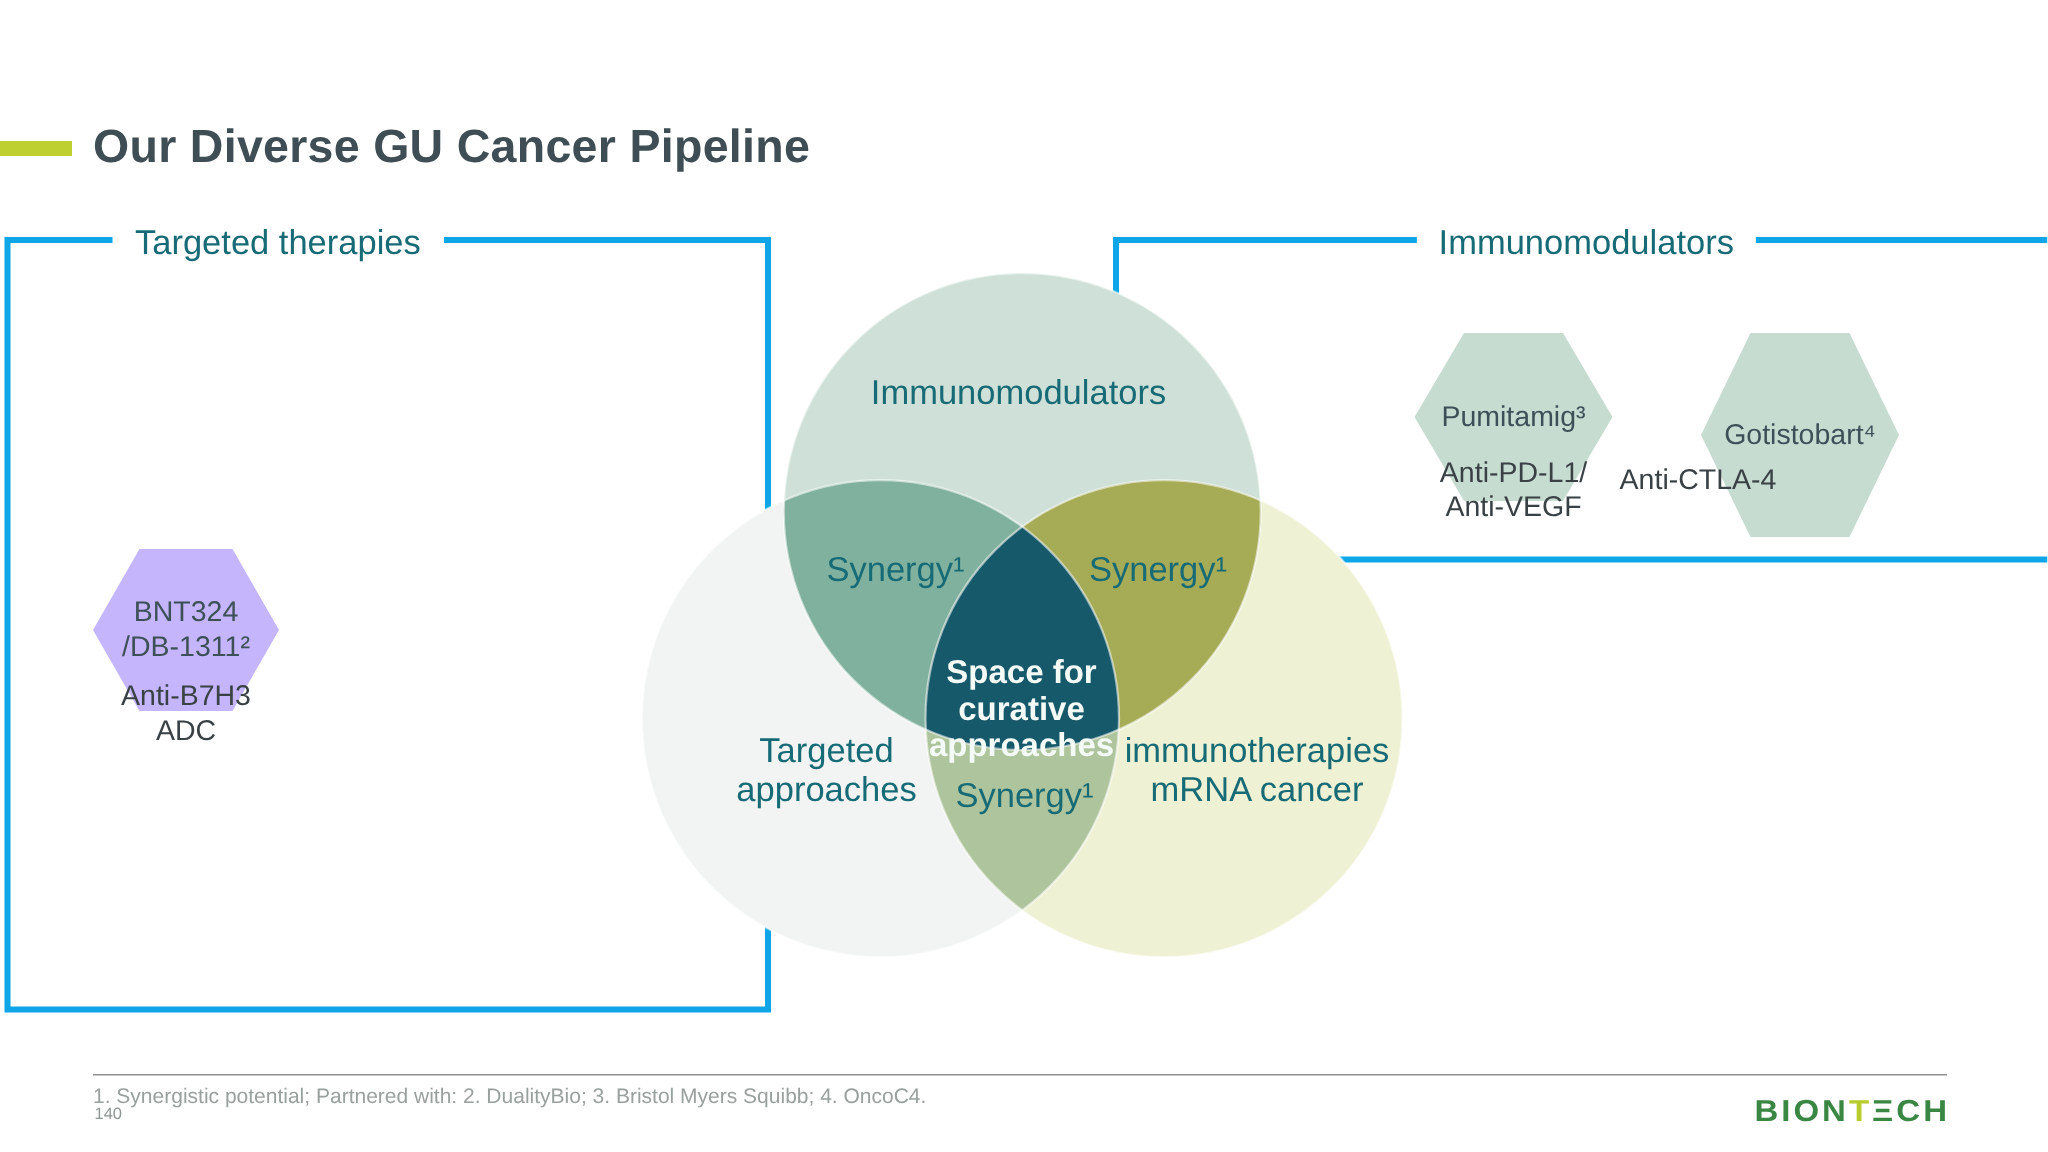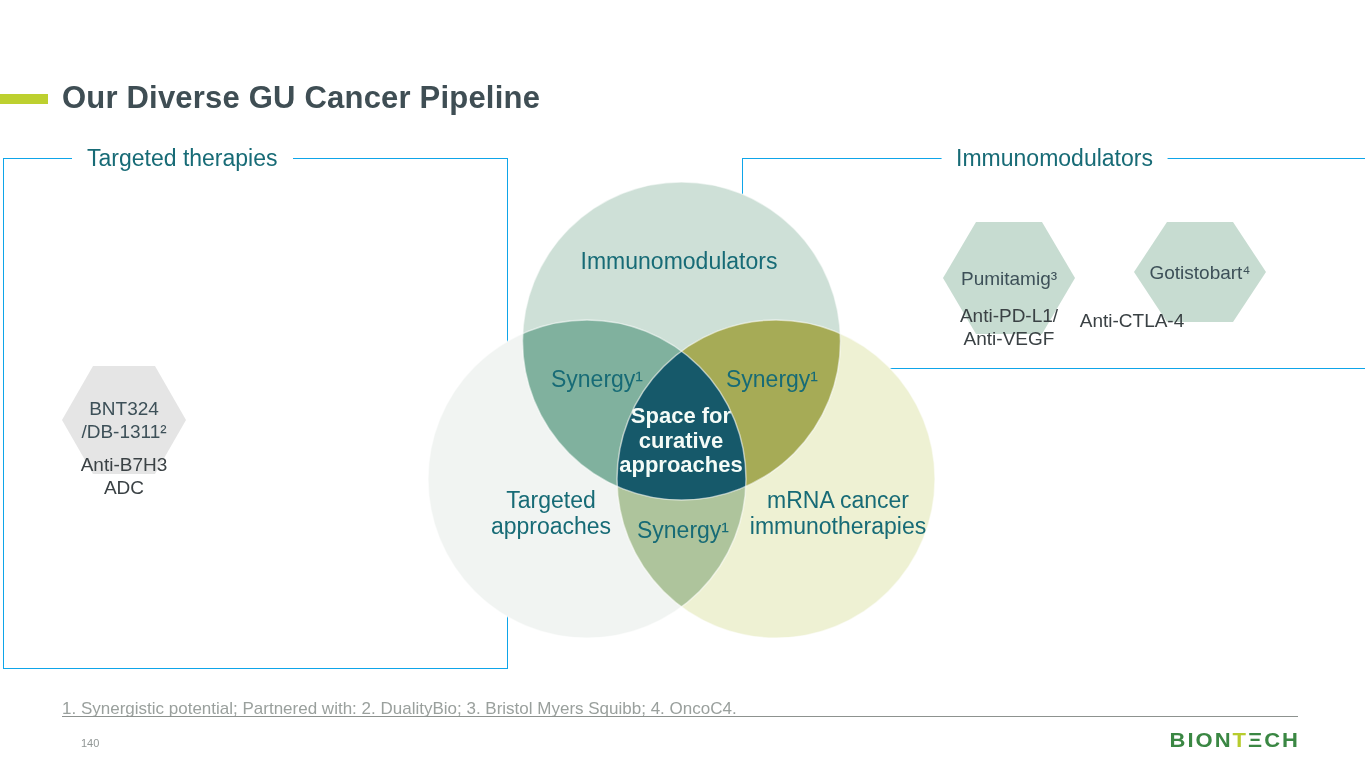--- a/index.html
+++ b/index.html
@@ -2,46 +2,46 @@
 <html><head>
 <meta charset="utf-8">
 <style>
   html,body{margin:0;padding:0;background:#fff;}
   .slide{position:relative;width:1365px;height:768px;background:#ffffff;overflow:hidden;
          font-family:"Liberation Sans",sans-serif;}
 
   .accent-bar{position:absolute;left:0;top:94px;width:48px;height:10px;background:#bdd02f;}
   .title{position:absolute;left:62px;top:80px;font-size:31px;font-weight:700;color:#3f4e54;letter-spacing:.2px;}
 
-  .box{position:absolute;border:1px solid #0ea5e9;background:transparent;}
+  .box{position:absolute;border:4px solid #0ea5e9;background:transparent;}
   .box-left{left:3px;top:158px;width:503px;height:509px;}
   .box-right{left:742px;top:158px;width:623px;height:209px;}
   .legend{position:absolute;top:-15px;background:#ffffff;padding:0 15px;color:#176b76;
           font-size:23px;line-height:29px;white-space:nowrap;}
   .legend-left{left:68px;}
   .legend-center{left:50%;transform:translateX(-50%);}
 
   .hex{position:absolute;clip-path:polygon(0% 50%,25% 0%,75% 0%,100% 50%,75% 100%,25% 100%);
        display:flex;align-items:center;justify-content:center;text-align:center;margin-top:24px;}
   .hex-bnt{left:62px;top:342px;width:124px;height:108px;}
   .hex-pumitamig{left:943px;top:198px;width:132px;height:112px;}
-  .hex-gotistobart{left:1134px;top:198px;width:132px;height:100px;}
+  .hex-gotistobart{left:1134px;top:198px;width:132px;height:136px;}
   .hex-label{font-size:19px;line-height:23px;color:#3d5058;}
   .hex-sub{position:absolute;transform:translateX(-50%);text-align:center;
            font-size:19px;line-height:23px;color:#3a4144;white-space:nowrap;}
 
   .venn-svg{position:absolute;left:0;top:0;}
 
   .vlabel{position:absolute;transform:translate(-50%,-50%);text-align:center;color:#176b76;
           font-size:23px;line-height:26px;white-space:nowrap;}
-  .vlabel-center{color:#f4fbf7;font-weight:bold;font-size:22px;line-height:24.5px;}
+  .vlabel-center{color:#f4fbf7;font-weight:bold;font-size:22px;line-height:24.5px;margin-top:32px;}
 
-  .footnote{position:absolute;left:62px;top:699px;font-size:17px;color:#9aa09d;}
+  .footnote{position:absolute;left:62px;top:722px;font-size:14px;color:#9aa09d;}
   .footer-line{position:absolute;left:62px;top:716px;width:1236px;height:1px;background:#8d928f;}
-  .page-number{position:absolute;left:81px;top:737px;font-size:11px;color:#909695;text-align:right;}
+  .page-number{position:absolute;left:63px;top:737px;font-size:11px;color:#909695;text-align:right;}
   .logo{position:absolute;right:65px;top:729px;font-size:22px;font-weight:600;letter-spacing:2px;
         white-space:nowrap;transform:scaleY(.92);transform-origin:top right;}
   .logo .g{color:#3a8743;}
   .logo .l{color:#b7cc2e;}
 </style>
 </head>
 <body>
 
 <div class="slide">
 
@@ -49,21 +49,21 @@
   <div class="title">Our Diverse GU Cancer Pipeline</div>
 
   <div class="box box-left">
     <span class="legend legend-left">Targeted therapies</span>
   </div>
 
   <div class="box box-right">
     <span class="legend legend-center">Immunomodulators</span>
   </div>
 
-  <div class="hex hex-bnt" style="background: #e5e5e5;">
+  <div class="hex hex-bnt" style="background: #c4b5fd;">
     <div class="hex-label">
       <div>BNT324</div>
       <div>/DB-1311²</div>
     </div>
   </div>
   <div class="hex-sub" style="left:124px;top:453px;">
     <div>Anti-B7H3</div>
     <div>ADC</div>
   </div>
 
@@ -122,22 +122,22 @@
   </svg>
 
   <div class="vlabel" style="left:679px;top:261px;">Immunomodulators</div>
 
   <div class="vlabel" style="left:551px;top:513px;">
     <div>Targeted</div>
     <div>approaches</div>
   </div>
 
   <div class="vlabel" style="left:838px;top:513px;">
+    <div>immunotherapies</div>
     <div>mRNA cancer</div>
-    <div>immunotherapies</div>
   </div>
 
   <div class="vlabel" style="left:597px;top:379px;">Synergy¹</div>
   <div class="vlabel" style="left:772px;top:379px;">Synergy¹</div>
   <div class="vlabel" style="left:683px;top:530px;">Synergy¹</div>
 
   <div class="vlabel vlabel-center" style="left:681px;top:441px;">
     <div>Space for</div>
     <div>curative</div>
     <div>approaches</div>

